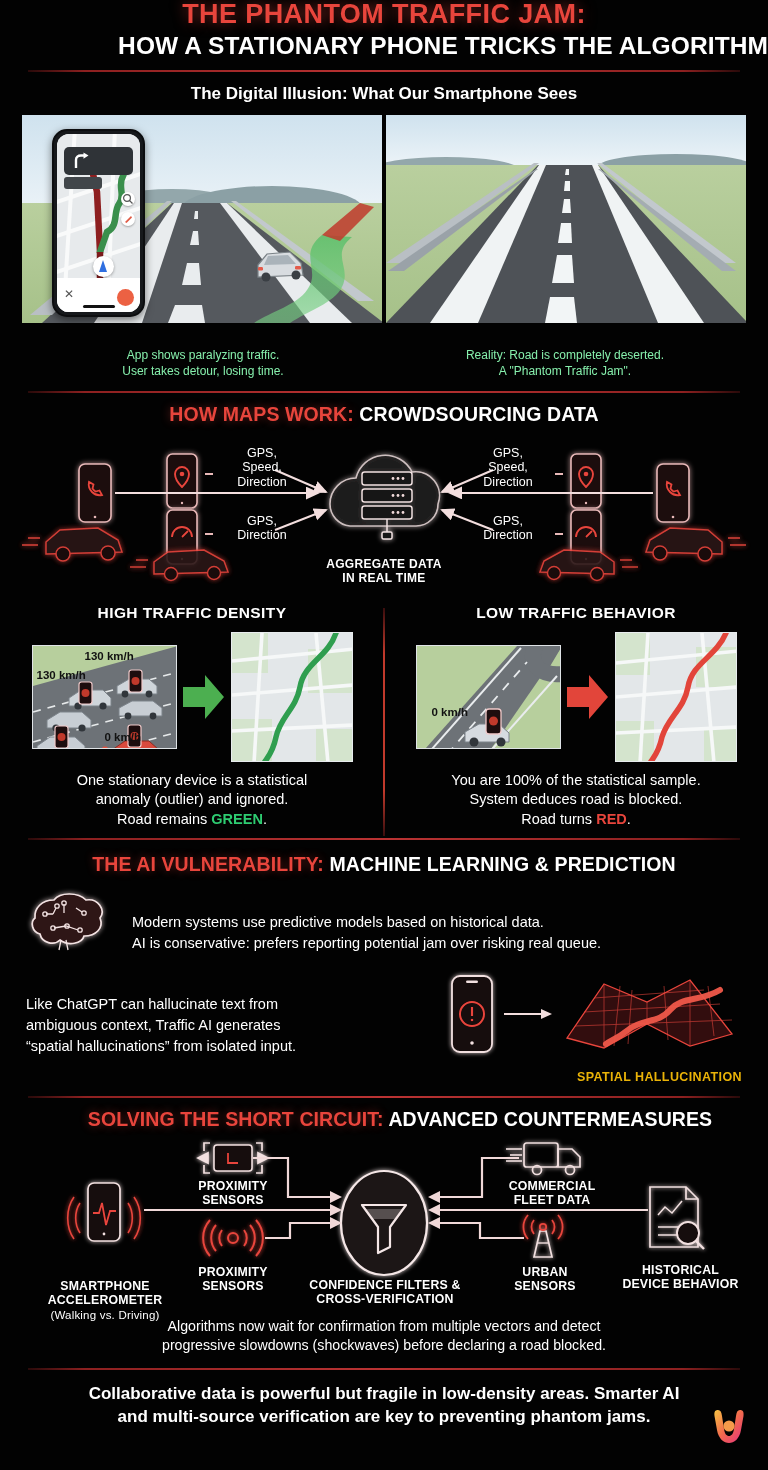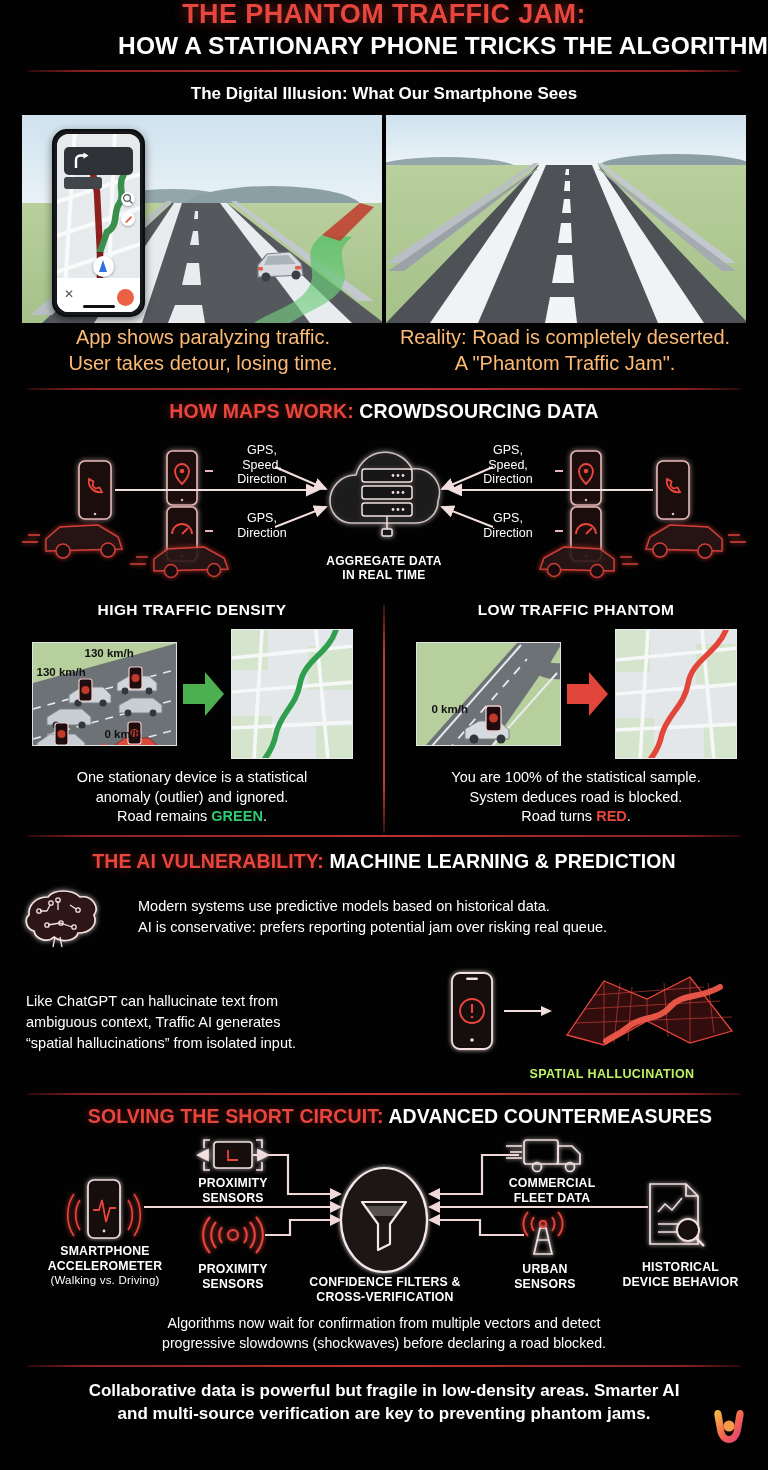--- a/index.html
+++ b/index.html
@@ -16,21 +16,21 @@
   
   .title-wrap { }
   .title1 { font-size:27px; font-weight:bold; letter-spacing:.4px; color:#e8453c; text-align:center; line-height:1.08;
             text-shadow:0 0 14px rgba(232,69,60,.55); }
   .title2 { font-size:24.5px; font-weight:bold; letter-spacing:.1px; color:#fff; text-align:right; line-height:1.12; margin-top:3px;}
   .subtitle { font-size:17px; font-weight:bold; color:#fff; text-align:center; margin-top:12px; }
 
   
   .panels { display:flex; gap:4px; padding:0 22px; margin-top:11px; }
   .panel { position:relative; width:362px; height:208px; overflow:hidden; background:#111; }
-  .cap { color:#fdba74; font-size:20px; text-align:center; line-height:1.33; margin-top:1px; }
+  .cap { color:#86efac; font-size:12px; text-align:center; line-height:1.33; margin-top:25px; }
   .caps { display:flex; padding:0 22px; }
   .caps > div { width:362px; }
 
   
   .phonemock { position:absolute; left:30px; top:14px; width:93px; height:188px; background:#16181b;
                border-radius:15px; border:2.5px solid #0c0d0f; box-shadow:0 3px 9px rgba(0,0,0,.5); padding:3px;}
   .phonescr { position:relative; width:100%; height:100%; background:#eceff1; border-radius:12px; overflow:hidden; }
   .nav-banner { position:absolute; top:13px; left:7px; right:7px; height:28px; background:#2f3337; border-radius:5px; }
   .nav-arrow { position:absolute; left:9px; top:5px; width:16px; height:17px; }
   .nav-sub { position:absolute; top:43px; left:7px; width:38px; height:12px; background:#41464a; border-radius:3px; }
@@ -60,24 +60,24 @@
   .dens { width:384px; padding:0 20px; }
   .dens h3 { color:#fff; font-size:15.5px; font-weight:bold; text-align:center; letter-spacing:.4px; }
   .dens-row { display:flex; align-items:center; justify-content:center; gap:6px; margin-top:10px; }
   .img-box { width:145px; height:104px; border:1.5px solid #dfe3e6; overflow:hidden; position:relative; background:#ccd7c4; }
   .map-box { width:122px; height:130px; border:1.5px solid #e8ecee; overflow:hidden; position:relative; background:#e6e9eb; }
   .vbar { position:absolute; left:383px; top:4px; bottom:-6px; width:1.5px; background:linear-gradient(180deg,#3a0d0d,#c0392b 20%,#c0392b 80%,#3a0d0d); }
   .dens-cap { color:#fff; font-size:14.5px; text-align:center; line-height:1.36; margin-top:9px; }
   .g { color:#2ecc71; font-weight:bold; } .r { color:#e8453c; font-weight:bold; }
 
   
-  .ai-row1 { display:flex; align-items:center; padding:0 20px; margin-top:10px; gap:26px;}
+  .ai-row1 { display:flex; align-items:flex-end; padding:0 26px; margin-top:10px; gap:14px;}
   .ai-txt { color:#fff; font-size:14.5px; line-height:1.45; }
   .ai-row2 { display:flex; align-items:center; padding:0 26px; margin-top:14px; gap:10px;}
-  .sphall { color:#bef264; font-weight:bold; font-size:12.5px; letter-spacing:.4px; text-align:center; margin-top:2px;}
+  .sphall { color:#eab308; font-weight:bold; font-size:12.5px; letter-spacing:.4px; text-align:right; margin-top:2px;}
 
   
   .cm { position:relative; height:180px; margin-top:4px; }
   .cm-lbl { position:absolute; color:#fff; font-size:12.3px; font-weight:bold; text-align:center; line-height:1.2; letter-spacing:.2px;}
   .cm-sub { font-weight:normal; font-size:11.5px; }
   .cm-note { color:#fff; font-size:14.2px; text-align:center; line-height:1.38; margin-top:2px; padding:0 38px;}
 
   .footer { color:#fff; font-size:17px; font-weight:bold; text-align:center; line-height:1.35; padding:0 30px; margin-top:13px;}
   .logo { position:absolute; right:22px; bottom:24px; width:34px; height:40px; }
 </style>
@@ -483,21 +483,21 @@
         </div>
       </div>
       <div class="dens-cap">
         <span>One stationary device is a statistical</span><br>
         <span>anomaly (outlier) and ignored.</span><br>
         <span>Road remains </span><span class="g">GREEN</span><span>.</span>
       </div>
     </div>
 
     <div class="dens">
-      <h3>LOW TRAFFIC PHANTOM</h3>
+      <h3>LOW TRAFFIC BEHAVIOR</h3>
       <div class="dens-row">
         <div class="img-box">
           <svg width="145" height="145" viewBox="0 0 145 145">
             <rect width="145" height="145" fill="#b7cf9d"></rect>
             <polygon points="0,112 100,0 145,0 45,145 0,145" fill="#6d7277"></polygon>
             <polygon points="100,0 145,0 132,22 112,6 Z" fill="#6d7277"></polygon>
             <path d="M118,0 C110,20 126,30 145,28" stroke="#6d7277" stroke-width="16" fill="none"></path>
             <g stroke="#e9ecee" stroke-width="1.8" stroke-dasharray="9 8">
               <path d="M8,134 L110,16"></path>
             </g>
@@ -741,21 +741,21 @@
       <g fill="#f0d8d8">
         <polygon points="330,56 342,62 330,68"></polygon>
         <polygon points="330,82 342,88 330,94"></polygon>
         <polygon points="330,69 342,75 330,81"></polygon>
         <polygon points="440,56 428,62 440,68"></polygon>
         <polygon points="440,82 428,88 440,94"></polygon>
         <polygon points="440,69 428,75 440,81"></polygon>
       </g>
     </svg>
 
-    <div class="cm-lbl" style="left:20px; top:112px; width:170px;">
+    <div class="cm-lbl" style="left:20px; top:144px; width:170px;">
       <span>SMARTPHONE</span><br>
       <span>ACCELEROMETER</span><br>
       <span class="cm-sub">(Walking vs. Driving)</span>
     </div>
 
     <div class="cm-lbl" style="left:168px; top:44px; width:130px;">
       <span>PROXIMITY</span><br>
       <span>SENSORS</span>
     </div>
 

